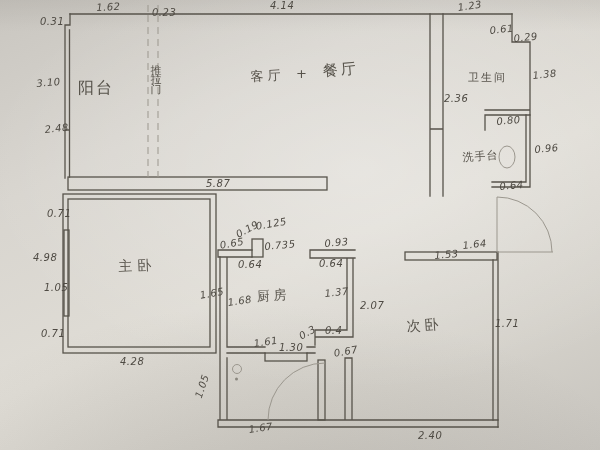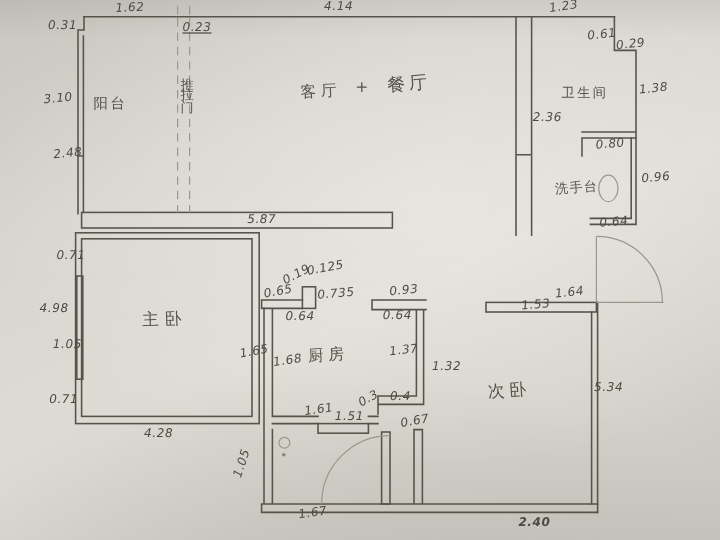--- a/index.html
+++ b/index.html
@@ -70,65 +70,65 @@
     <path d="M268,420 A57,57 0 0 1 325,363"></path>
     <path d="M497,197 V252 M497,252 H553"></path>
     <path d="M497,197 A55,55 0 0 1 552,252"></path>
     <ellipse cx="507" cy="157" rx="8" ry="11"></ellipse>
     <circle cx="237" cy="369" r="4.5"></circle>
     <circle cx="236.5" cy="379" r="1.5" fill="#8a867e" stroke="none"></circle>
   </g>
 </svg>
 
 <div id="labels">
-    <span class="room" style="left: 78px; top: 78px; font-size: 12px; letter-spacing: 2px;">阳台</span>
+    <span class="room" style="left: 78px; top: 78px; font-size: 16px; letter-spacing: 2px;">阳台</span>
     <span class="room" style="left: 250px; top: 68px; font-size: 13px; letter-spacing: 4px; transform: rotate(-3deg);">客厅</span>
     <span class="room" style="left: 296px; top: 66px; font-size: 13px;">+</span>
     <span class="room" style="left: 322px; top: 62px; font-size: 15px; letter-spacing: 3px; transform: rotate(-5deg);">餐厅</span>
     <span class="room" style="left: 147px; top: 56px; font-size: 11px; letter-spacing: 9px; writing-mode: vertical-rl;">推拉门</span>
     <span class="room" style="left: 468px; top: 70px; font-size: 11px; letter-spacing: 2px;">卫生间</span>
     <span class="room" style="left: 462px; top: 150px; font-size: 11px; letter-spacing: 1px; transform: rotate(-4deg);">洗手台</span>
     <span class="room" style="left: 118px; top: 258px; font-size: 14px; letter-spacing: 5px; transform: rotate(-2deg);">主卧</span>
     <span class="room" style="left: 256px; top: 288px; font-size: 13px; letter-spacing: 4px; transform: rotate(-4deg);">厨房</span>
     <span class="room" style="left: 406px; top: 318px; font-size: 14px; letter-spacing: 4px; transform: rotate(-4deg);">次卧</span>
     <span class="dim" style="left: 96px; top: 2px; transform: rotate(-3deg);">1.62</span>
-    <span class="dim" style="left: 152px; top: 18px; text-decoration: underline;">0.23</span>
+    <span class="dim" style="left: 152px; top: 7px;">0.23</span>
     <span class="dim" style="left: 270px; top: 0px;">4.14</span>
     <span class="dim" style="left: 457px; top: 2px; transform: rotate(-8deg);">1.23</span>
     <span class="dim" style="left: 40px; top: 16px;">0.31</span>
     <span class="dim" style="left: 36px; top: 78px; transform: rotate(-5deg);">3.10</span>
     <span class="dim" style="left: 44px; top: 124px; transform: rotate(-6deg);">2.48</span>
     <span class="dim" style="left: 489px; top: 25px; transform: rotate(-6deg);">0.61</span>
     <span class="dim" style="left: 513px; top: 33px; transform: rotate(-6deg);">0.29</span>
     <span class="dim" style="left: 532px; top: 70px; transform: rotate(-6deg);">1.38</span>
     <span class="dim" style="left: 444px; top: 93px;">2.36</span>
     <span class="dim" style="left: 496px; top: 116px; transform: rotate(-5deg);">0.80</span>
     <span class="dim" style="left: 534px; top: 144px; transform: rotate(-5deg);">0.96</span>
     <span class="dim" style="left: 499px; top: 181px; transform: rotate(-5deg);">0.64</span>
     <span class="dim" style="left: 206px; top: 178px;">5.87</span>
     <span class="dim" style="left: 462px; top: 240px; transform: rotate(-6deg);">1.64</span>
     <span class="dim" style="left: 434px; top: 250px; transform: rotate(-5deg);">1.53</span>
-    <span class="dim" style="left: 495px; top: 318px;">5.34</span>
-    <span class="dim" style="left: 432px; top: 430px; font-weight: bold;">2.40</span>
+    <span class="dim" style="left: 495px; top: 318px;">1.71</span>
+    <span class="dim" style="left: 418px; top: 430px;">2.40</span>
     <span class="dim" style="left: 47px; top: 208px;">0.71</span>
     <span class="dim" style="left: 33px; top: 252px;">4.98</span>
     <span class="dim" style="left: 44px; top: 282px;">1.05</span>
     <span class="dim" style="left: 41px; top: 328px;">0.71</span>
     <span class="dim" style="left: 120px; top: 356px;">4.28</span>
     <span class="dim" style="left: 199px; top: 290px; transform: rotate(-10deg);">1.65</span>
     <span class="dim" style="left: 193px; top: 396px; transform: rotate(-72deg);">1.05</span>
     <span class="dim" style="left: 248px; top: 424px; transform: rotate(-8deg);">1.67</span>
     <span class="dim" style="left: 219px; top: 240px; transform: rotate(-10deg);">0.65</span>
     <span class="dim" style="left: 234px; top: 230px; transform: rotate(-28deg);">0.19</span>
     <span class="dim" style="left: 255px; top: 221px; transform: rotate(-10deg);">0.125</span>
     <span class="dim" style="left: 264px; top: 241px; transform: rotate(-5deg);">0.735</span>
     <span class="dim" style="left: 238px; top: 259px;">0.64</span>
     <span class="dim" style="left: 324px; top: 238px; transform: rotate(-5deg);">0.93</span>
     <span class="dim" style="left: 319px; top: 258px;">0.64</span>
     <span class="dim" style="left: 227px; top: 297px; transform: rotate(-8deg);">1.68</span>
     <span class="dim" style="left: 324px; top: 288px; transform: rotate(-6deg);">1.37</span>
-    <span class="dim" style="left: 360px; top: 300px;">1.32</span>
+    <span class="dim" style="left: 360px; top: 300px;">2.07</span>
     <span class="dim" style="left: 325px; top: 325px;">0.4</span>
     <span class="dim" style="left: 297px; top: 332px; transform: rotate(-30deg);">0.3</span>
     <span class="dim" style="left: 253px; top: 338px; transform: rotate(-8deg);">1.61</span>
-    <span class="dim" style="left: 279px; top: 342px;">1.51</span>
+    <span class="dim" style="left: 279px; top: 342px;">1.30</span>
     <span class="dim" style="left: 333px; top: 348px; transform: rotate(-10deg);">0.67</span>
   </div>
 
 </body></html>

